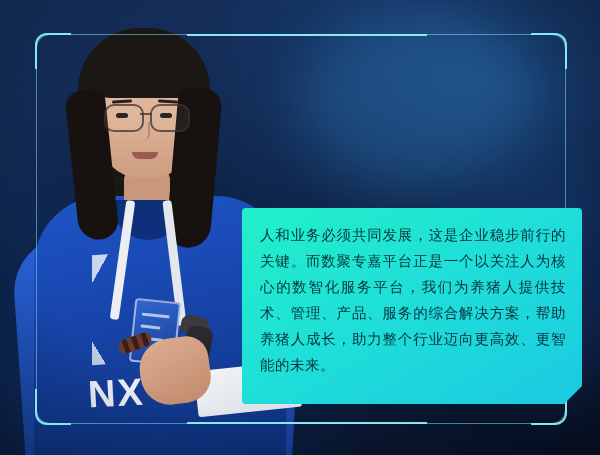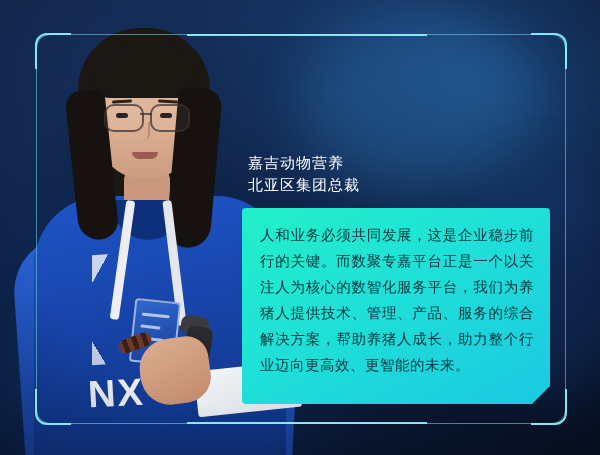--- a/index.html
+++ b/index.html
@@ -296,21 +296,21 @@
     line-height: 22px;
     color: #ffffff;
     letter-spacing: 1px;
   }
   .speaker-title div { white-space: nowrap; }
 
   
   .quote-card {
     position: absolute;
     left: 242px; top: 208px;
-    width: 308px;
+    width: 340px;
     height: 196px;
     background: linear-gradient(150deg, #22f0c8 0%, #1fe0d8 45%, #1bc9e2 100%);
     border-radius: 4px;
     clip-path: polygon(0 0, 100% 0, 100% calc(100% - 18px), calc(100% - 18px) 100%, 0 100%);
     box-shadow: 0 0 24px rgba(35,220,210,0.35);
   }
   .quote-text {
     position: absolute;
     left: 18px; top: 14px;
     right: 16px;
@@ -382,22 +382,18 @@
   <div class="frame">
     <div class="frame-corner fc-tl"></div>
     <div class="frame-corner fc-tr"></div>
     <div class="frame-corner fc-bl"></div>
     <div class="frame-corner fc-br"></div>
     <div class="frame-notch-top"></div>
     <div class="frame-notch-bottom"></div>
   </div>
 
 
-  <div class="speaker-title">
-    <div>嘉吉动物营养</div>
-    <div>北亚区集团总裁</div>
-  </div>
 
   <div class="quote-card">
     <div class="quote-text">人和业务必须共同发展，这是企业稳步前行的关键。而数聚专嘉平台正是一个以关注人为核心的数智化服务平台，我们为养猪人提供技术、管理、产品、服务的综合解决方案，帮助养猪人成长，助力整个行业迈向更高效、更智能的未来。</div>
   </div>
 
 </div>
 
 </body></html>

